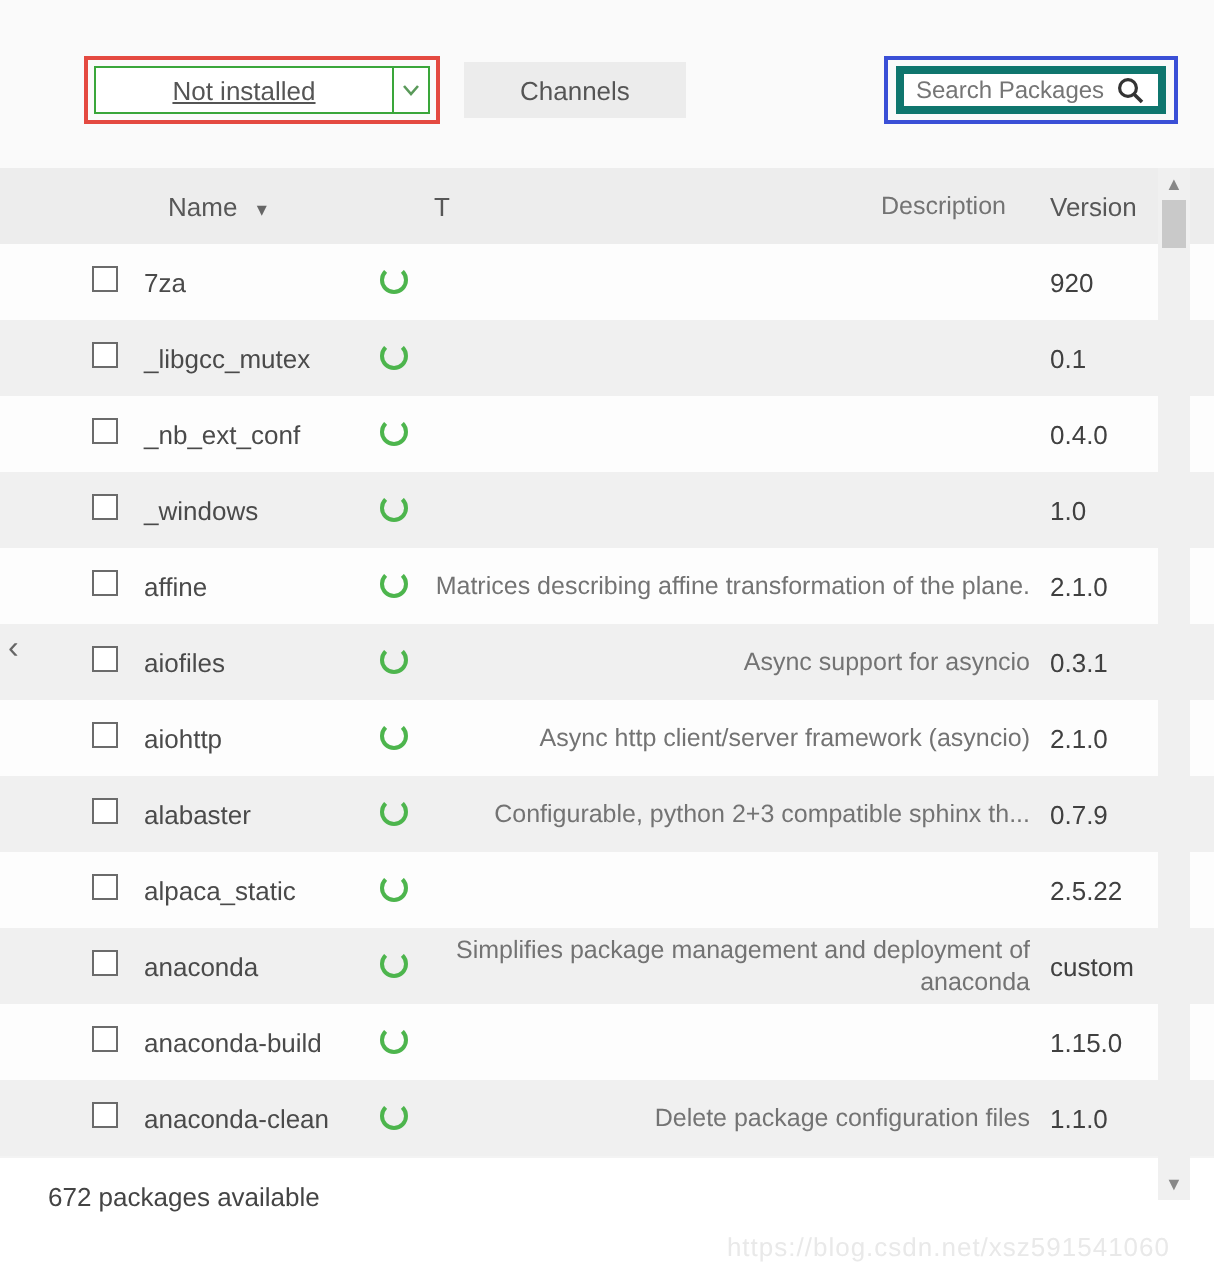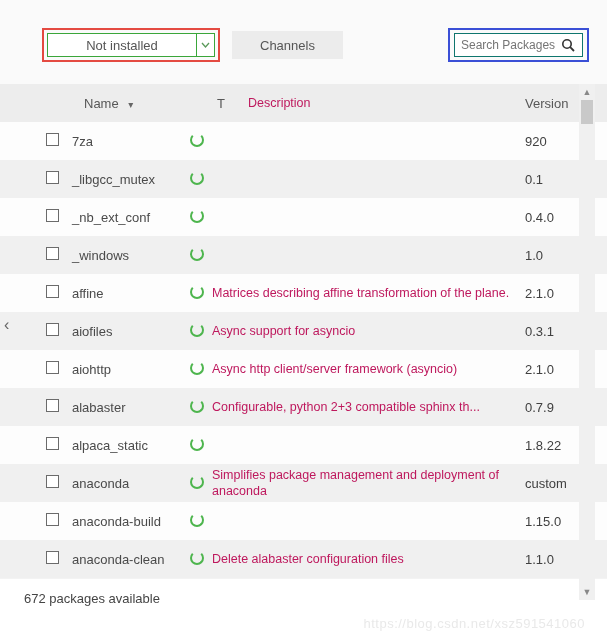--- a/index.html
+++ b/index.html
@@ -31,20 +31,21 @@
     align-items: center;
     background: #fff;
     height: 24px;
   }
   .dropdown-main {
     width: 148px;
     padding: 0 10px;
     text-align: center;
     color: #555;
     font-size: 13px;
+    text-decoration: underline;
   }
   .dropdown-toggle {
     border-left: 1px solid #3aa63a;
     width: 18px;
     height: 100%;
     display:flex; align-items:center; justify-content:center;
   }
   .btn {
     background: #ececec;
     border: none;
@@ -54,21 +55,21 @@
     height: 28px;
     cursor: pointer;
   }
   .search-wrap {
     border: 2px solid #3a4fd6;
     padding: 3px 4px;
     margin-left: auto;
     display:flex; align-items:center;
   }
   .search {
-    border: 1px solid #0f766e;
+    border: 4px solid #0f766e;
     display: flex;
     align-items: center;
     padding: 0 6px;
     height: 24px;
     background: #fff;
   }
   .search input {
     border: none;
     outline: none;
     font-size: 12px;
@@ -86,21 +87,21 @@
     background: #ededed;
     height: 32px;
     font-size: 13px;
     color: #575757;
     position: relative;
     gap: 12px;
   }
   .col-cb { width: 26px; flex-shrink:0; }
   .col-name { width: 110px; flex-shrink:0; }
   .col-t { width: 30px; flex-shrink:0; text-align:center; }
-  .col-desc { flex: 1; padding-right: 10px; color:#be185d; font-size:12.5px; line-height:1.3; }
+  .col-desc { flex: 1; padding-right: 10px; color:#737373; font-size:12.5px; line-height:1.3;text-align:right; }
   .col-ver { width: 82px; flex-shrink:0; color:#404040; font-size:13px; }
   .header-row .col-ver { color:#575757; }
   .rows .row:nth-child(odd) { background: #fdfdfd; }
   .rows .row:nth-child(even) { background: #f0f0f0; }
   .checkbox {
     width: 13px; height: 13px;
     border: 1.5px solid #6b6b6b;
     display:inline-block;
     background:#fff;
   }
@@ -251,41 +252,41 @@
         <div class="col-name"><span class="name-text">alabaster</span></div>
         <div class="col-t"><span class="spinner"></span></div>
         <div class="col-desc">Configurable, python 2+3 compatible sphinx th...</div>
         <div class="col-ver">0.7.9</div>
       </div>
       <div class="row">
         <div class="col-cb"><span class="checkbox"></span></div>
         <div class="col-name"><span class="name-text">alpaca_static</span></div>
         <div class="col-t"><span class="spinner"></span></div>
         <div class="col-desc"></div>
-        <div class="col-ver">1.8.22</div>
+        <div class="col-ver">2.5.22</div>
       </div>
       <div class="row">
         <div class="col-cb"><span class="checkbox"></span></div>
         <div class="col-name"><span class="name-text">anaconda</span></div>
         <div class="col-t"><span class="spinner"></span></div>
         <div class="col-desc">Simplifies package management and deployment of anaconda</div>
         <div class="col-ver">custom</div>
       </div>
       <div class="row">
         <div class="col-cb"><span class="checkbox"></span></div>
         <div class="col-name"><span class="name-text">anaconda-build</span></div>
         <div class="col-t"><span class="spinner"></span></div>
         <div class="col-desc"></div>
         <div class="col-ver">1.15.0</div>
       </div>
       <div class="row">
         <div class="col-cb"><span class="checkbox"></span></div>
         <div class="col-name"><span class="name-text">anaconda-clean</span></div>
         <div class="col-t"><span class="spinner"></span></div>
-        <div class="col-desc">Delete alabaster configuration files</div>
+        <div class="col-desc">Delete package configuration files</div>
         <div class="col-ver">1.1.0</div>
       </div>
     </div>
 
   <div class="footer">
     <span>672 packages available</span>
   </div>
 
 </div>
 

